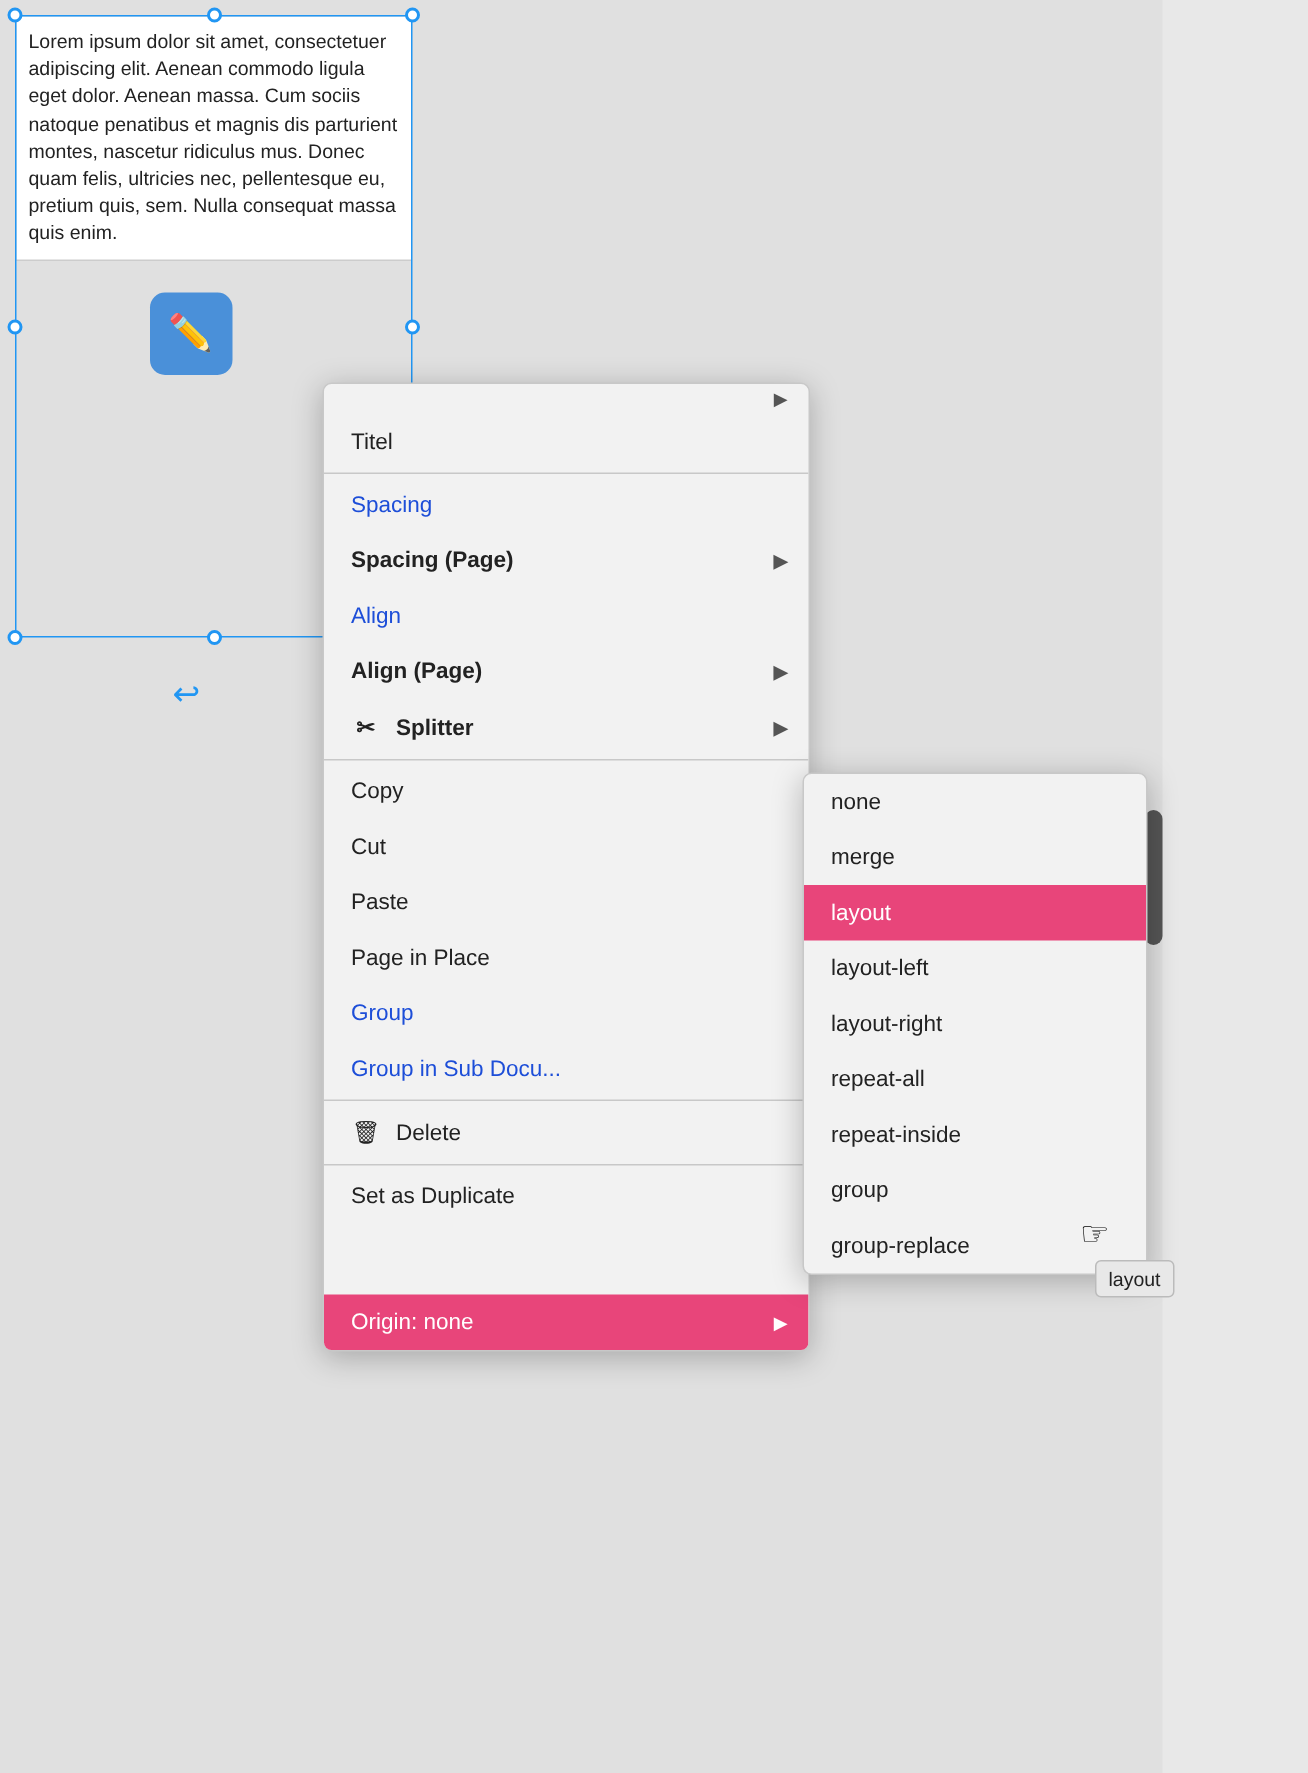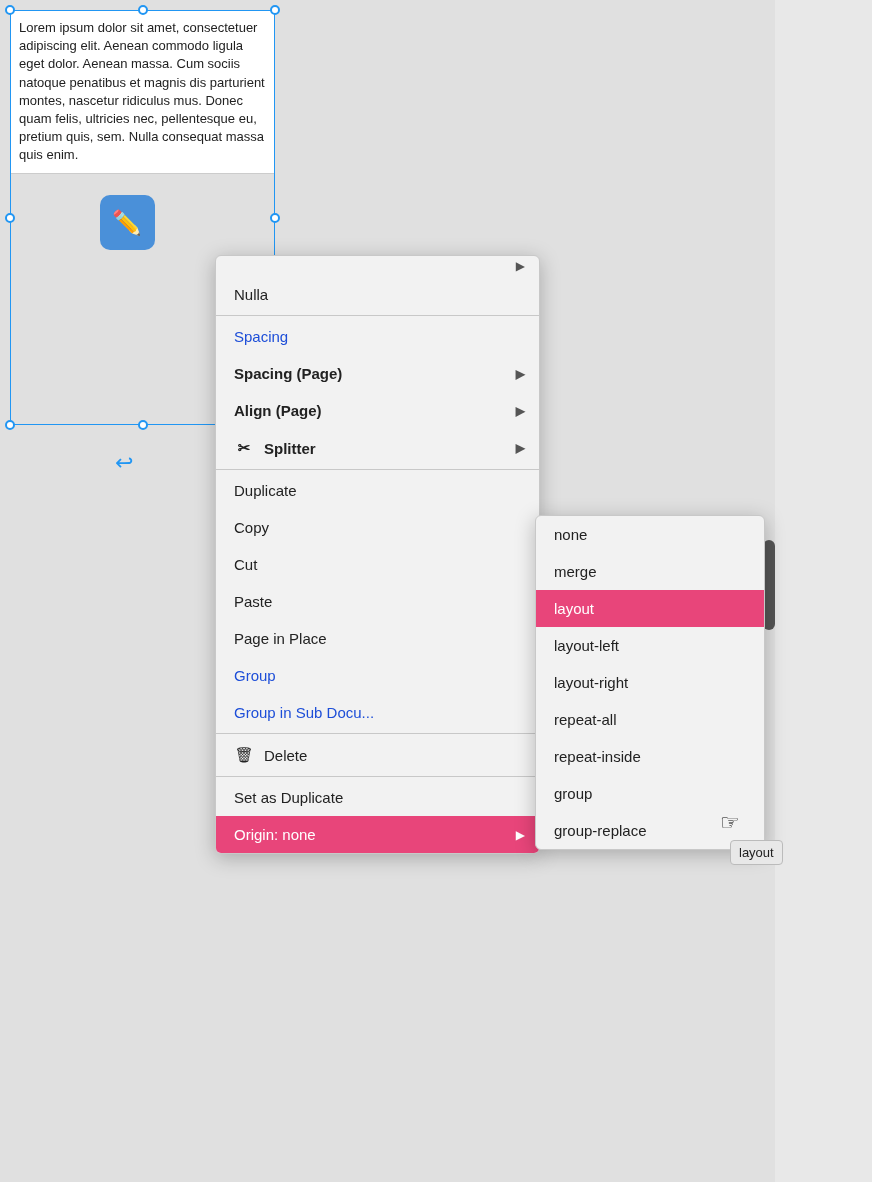--- a/index.html
+++ b/index.html
@@ -123,20 +123,21 @@
       color: #1d4ed8;
     }
 
     .menu-item.bold-item {
       font-weight: 700;
     }
 
     .menu-item.highlighted {
       background: #e8457a;
       color: white;
+      margin-top: 47px;
     }
 
     .menu-item .arrow {
       position: absolute;
       right: 14px;
       font-size: 12px;
       color: #555;
     }
 
     .menu-item.highlighted .arrow {
@@ -248,48 +249,48 @@
   <div class="undo-icon">↩</div>
 
   <div class="scrollbar"></div>
 
   <div class="context-menu">
 
     <div class="menu-item">
       <span class="arrow">▶</span>
     </div>
     <div class="menu-item">
-      <span class="menu-item-text">Nulla</span>
+      <span class="menu-item-text">Titel</span>
     </div>
 
     <div class="menu-divider"></div>
 
     <div class="menu-item disabled">
       <span class="menu-item-text">Spacing</span>
     </div>
     <div class="menu-item bold-item">
       <span class="menu-item-text">Spacing (Page)</span>
       <span class="arrow">▶</span>
+    </div>
+    <div class="menu-item disabled">
+      <span class="menu-item-text">Align</span>
     </div>
     <div class="menu-item bold-item">
       <span class="menu-item-text">Align (Page)</span>
       <span class="arrow">▶</span>
     </div>
     <div class="menu-item bold-item">
       <span class="menu-item-icon" style="font-size:15px;">✂</span>
       <span class="menu-item-text">Splitter</span>
       <span class="arrow">▶</span>
     </div>
 
     <div class="menu-divider"></div>
 
     <div class="menu-item">
-      <span class="menu-item-text">Duplicate</span>
-    </div>
-    <div class="menu-item">
       <span class="menu-item-text">Copy</span>
     </div>
     <div class="menu-item">
       <span class="menu-item-text">Cut</span>
     </div>
     <div class="menu-item">
       <span class="menu-item-text">Paste</span>
     </div>
     <div class="menu-item">
       <span class="menu-item-text">Page in Place</span>

